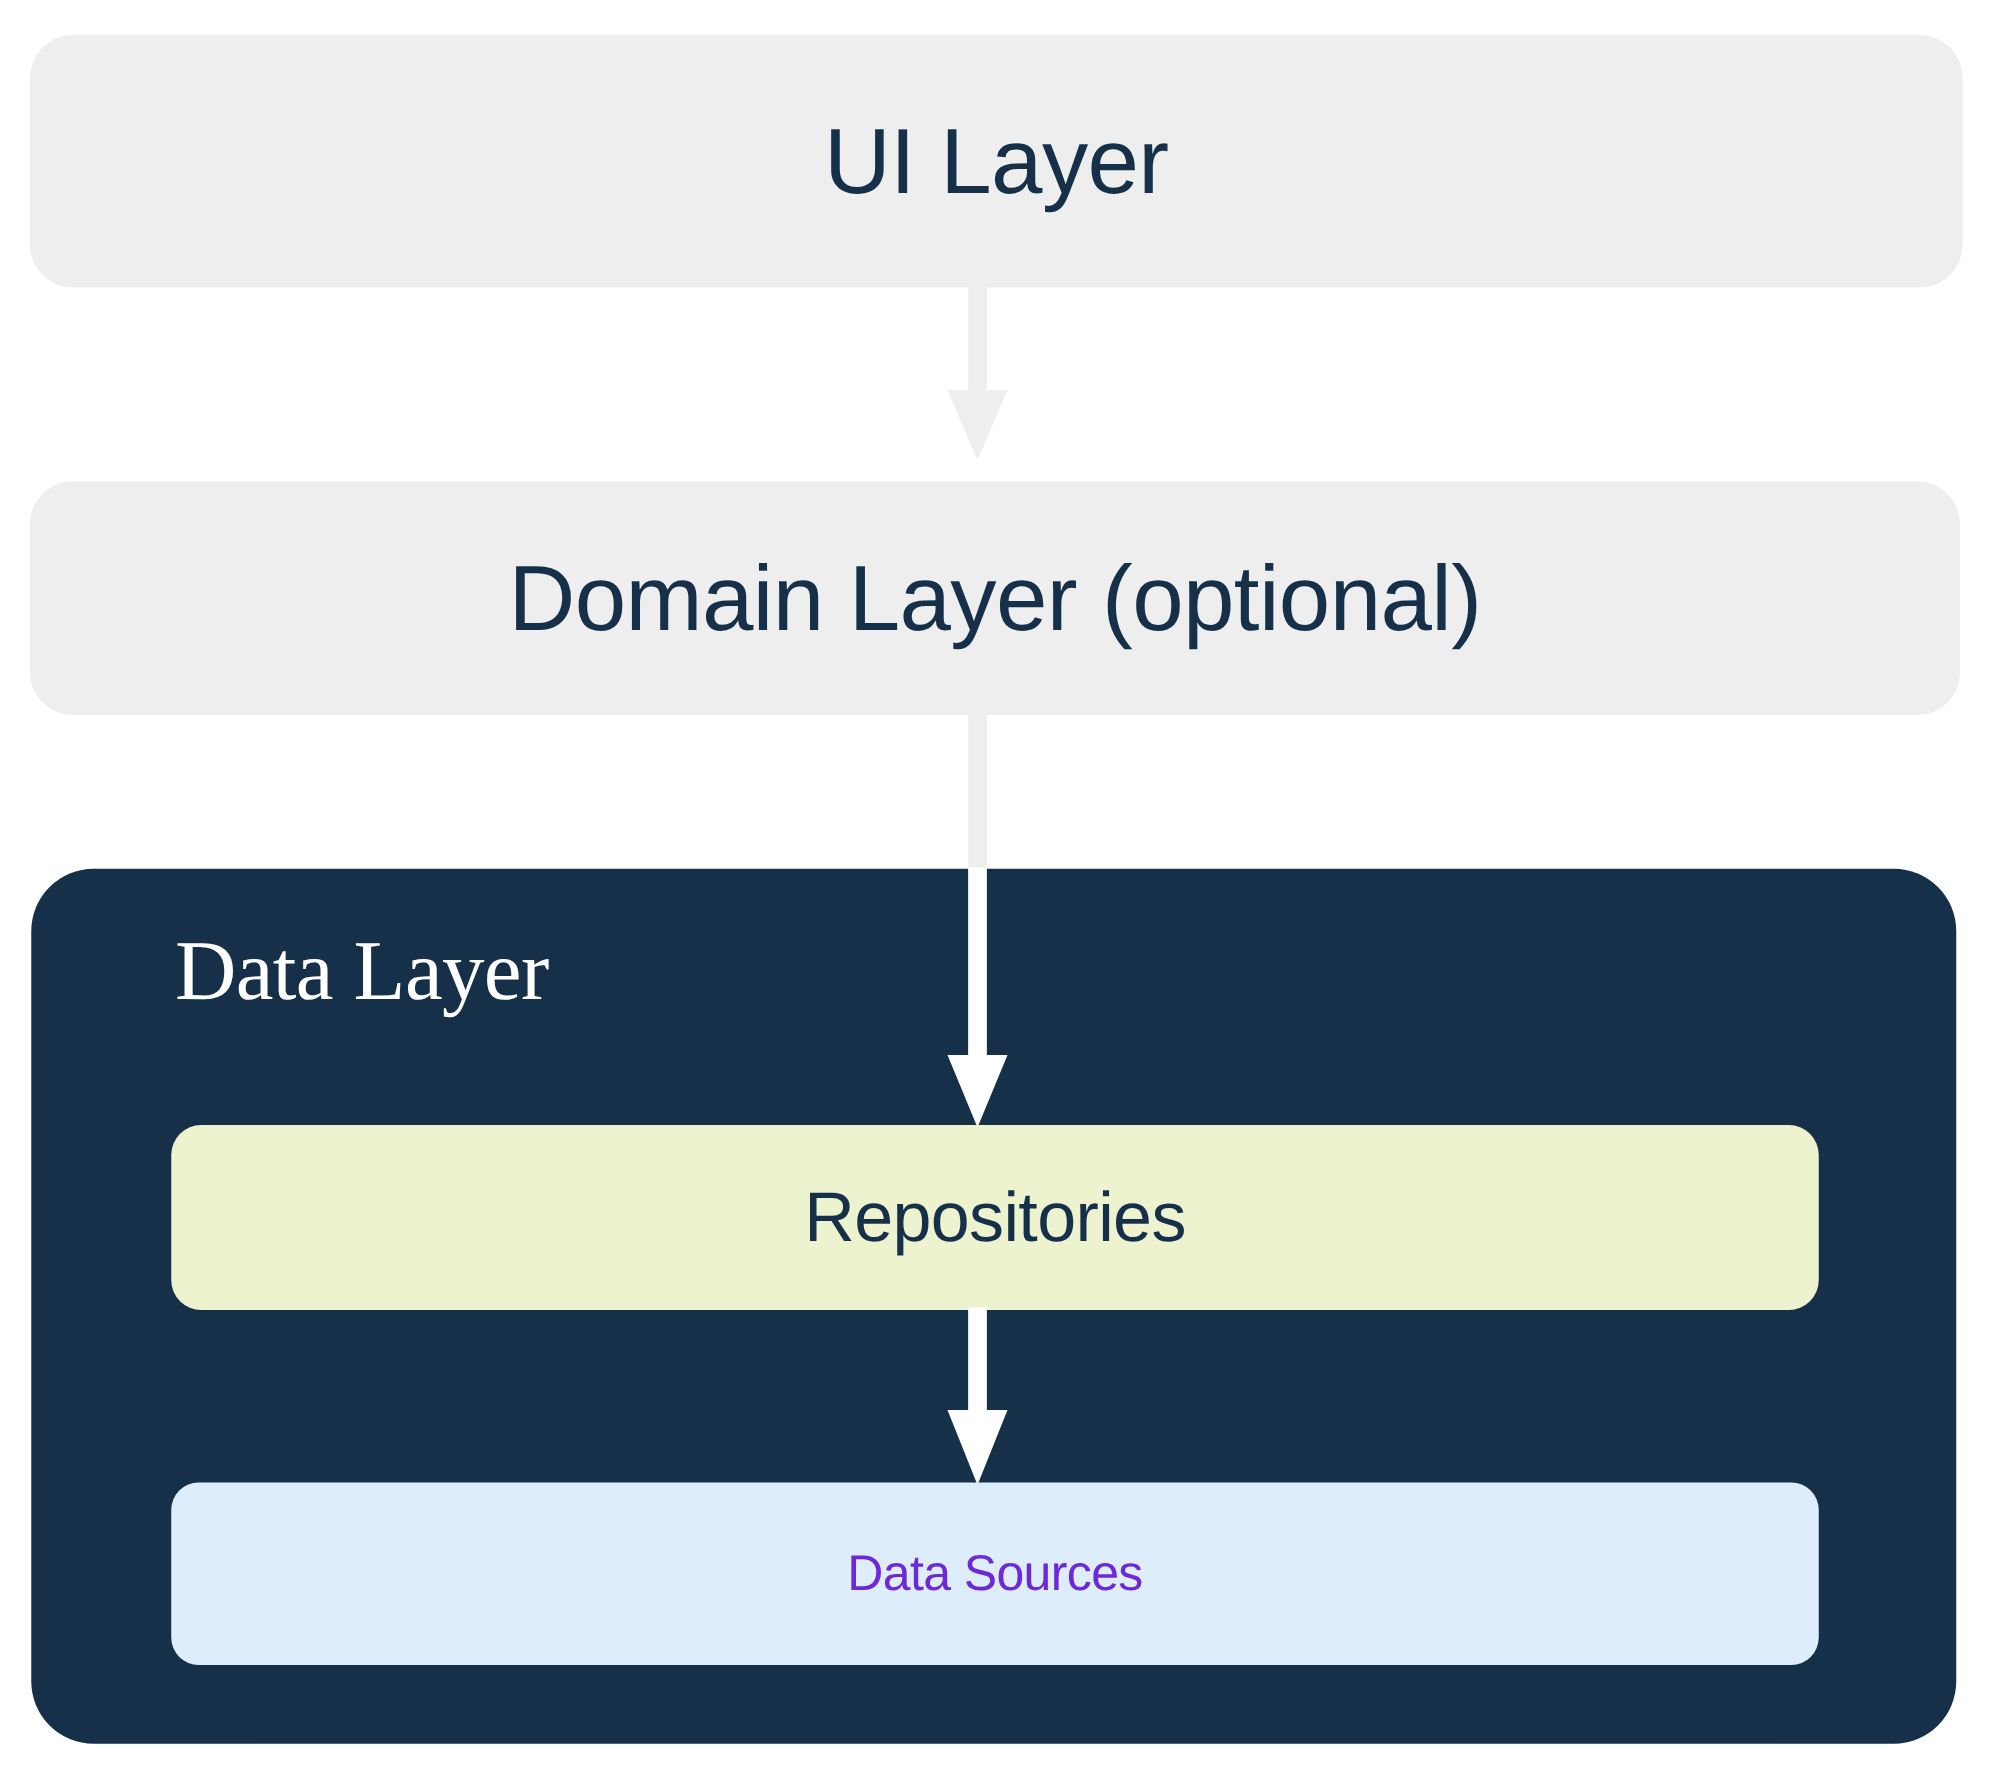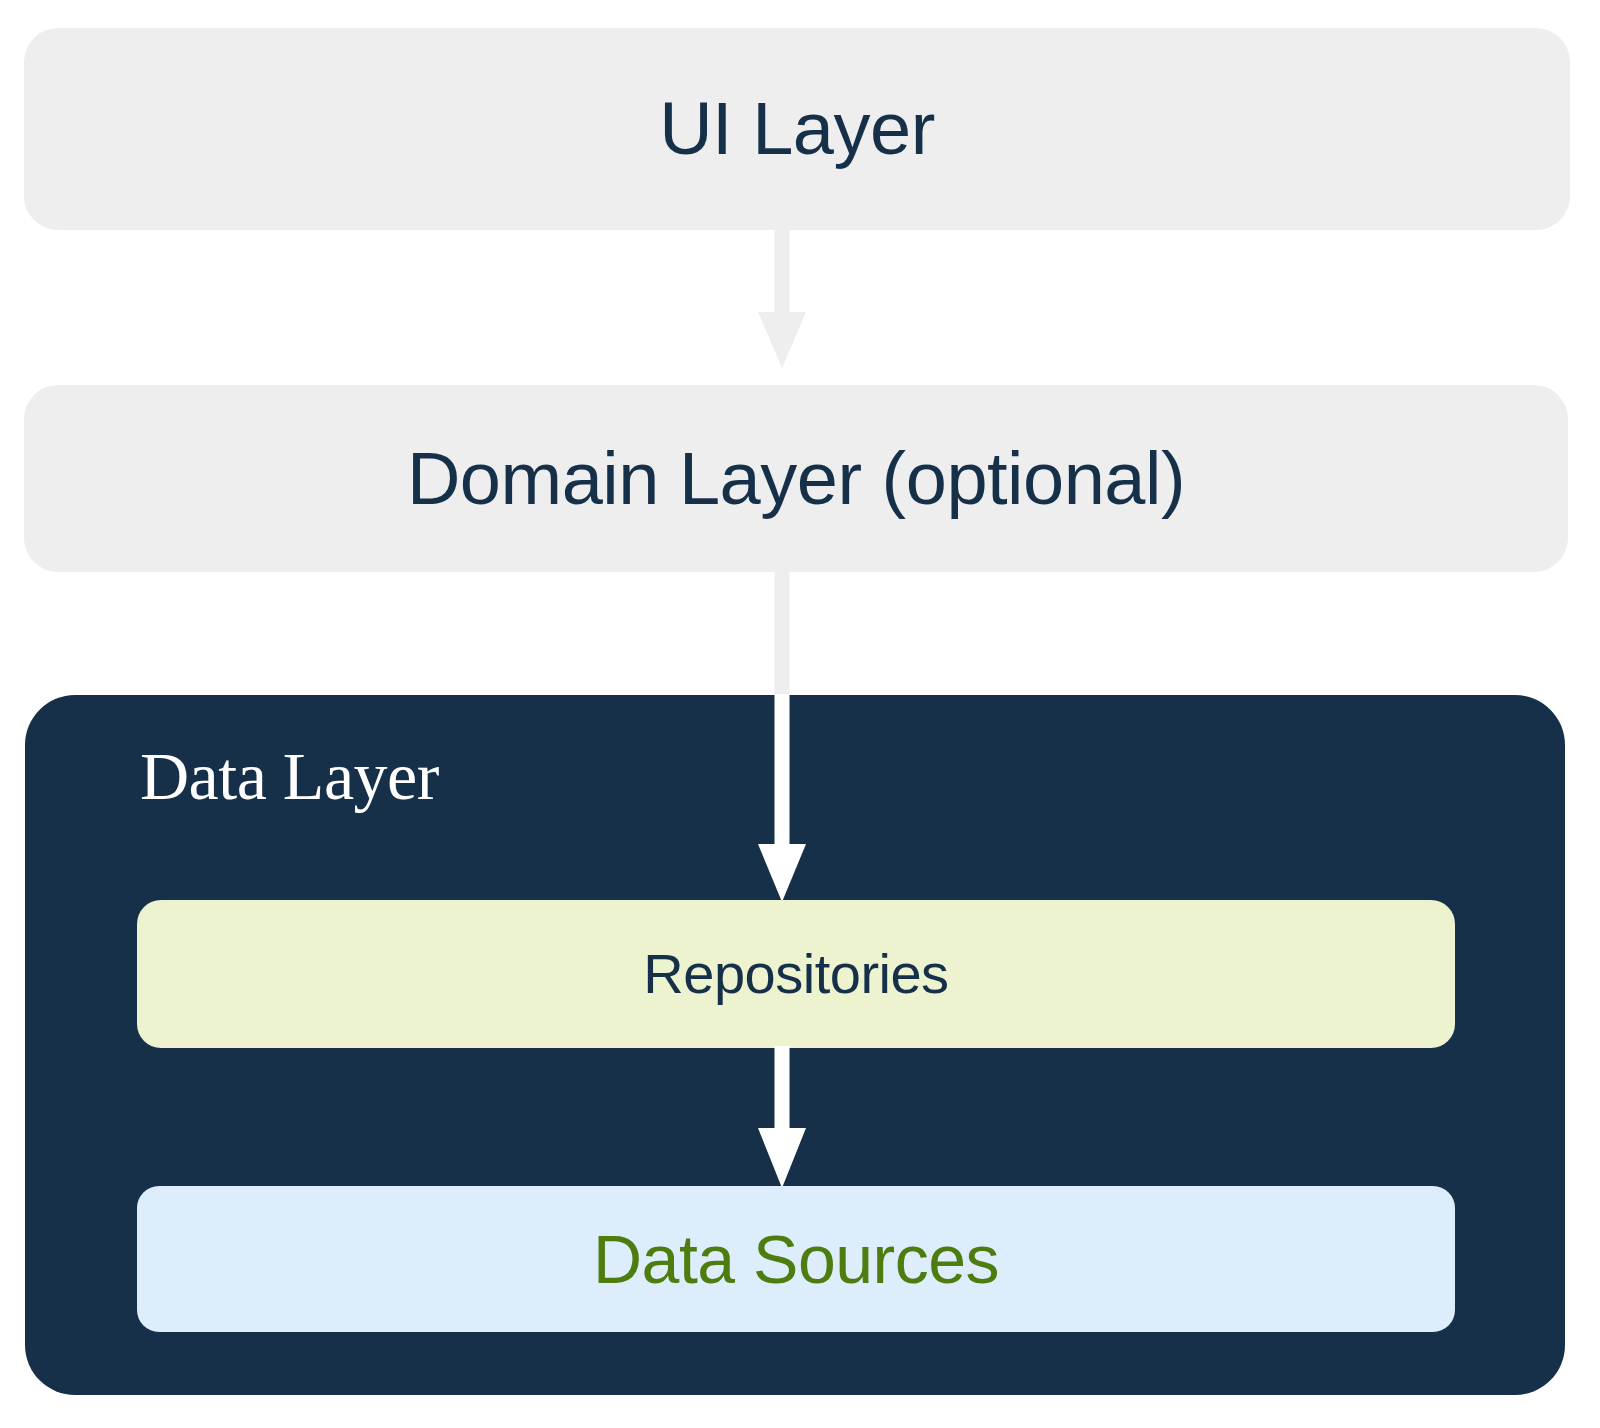--- a/index.html
+++ b/index.html
@@ -104,22 +104,22 @@
 
   #data-sources-box {
     left: 137px;
     top: 1186px;
     width: 1318px;
     height: 146px;
     background: #DEEDFB;
     border-radius: 22px;
   }
   #data-sources-box .layer-label {
-    font-size: 68px;
-    color: #4d7c0f;
+    font-size: 40px;
+    color: #6d28d9;
     line-height: 1;
   }
 
   
   .arrow {
     position: absolute;
     pointer-events: none;
   }
   .arrow-shaft {
     position: absolute;

